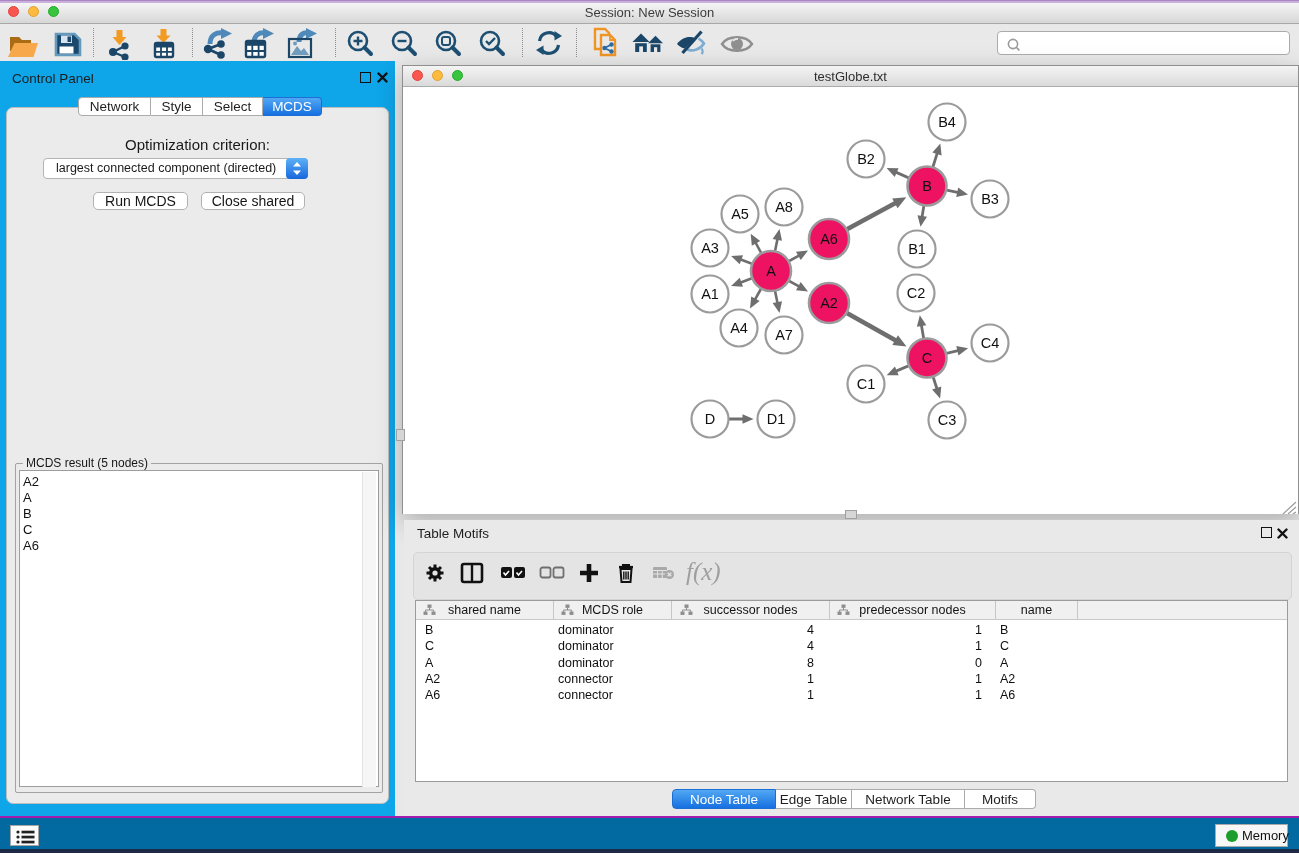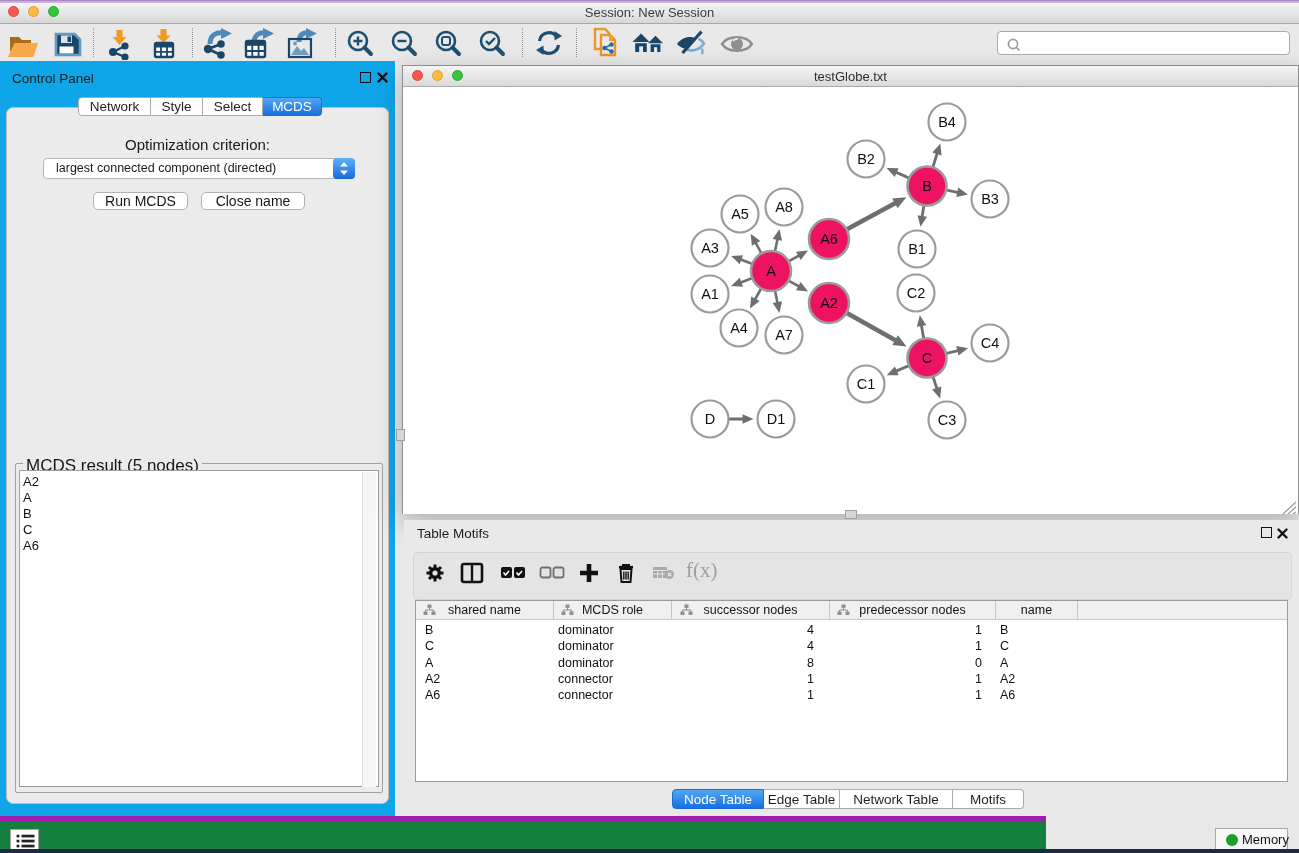--- a/index.html
+++ b/index.html
@@ -20,30 +20,30 @@
 #cpTitle{left:12px;top:10px;font-size:13.5px;color:#1d1d1d}
 .winbtn{top:11px;width:11px;height:11px;border:1.6px solid #111}
 #cpInner{left:6px;top:46px;width:383px;height:697px;background:#ebebeb;border:1px solid #bdbdbd;border-radius:7px}
 .tabrow{display:flex;height:19px}
 .tab{background:#fff;border:1px solid #ababab;border-left:none;font-size:13.5px;color:#1f1f1f;text-align:center;line-height:18px}
 .tab.first{border-left:1px solid #ababab;border-radius:4px 0 0 4px}
 .tab.last{border-radius:0 4px 4px 0}
 .tab.sel{background:linear-gradient(#52a8f4,#1670e0);border-color:#1c6ed2;color:#fff}
 #cpTabs{left:78px;top:36px}
 #optLabel{left:0;top:75px;width:395px;text-align:center;font-size:15px;color:#191919}
-#selBox{left:43px;top:97px;width:312px;height:21px;background:#fff;border:1px solid #b4b4b4;border-radius:4px;font-size:12.5px;color:#1a1a1a;line-height:19px;padding-left:12px}
+#selBox{left:43px;top:97px;width:265px;height:21px;background:#fff;border:1px solid #b4b4b4;border-radius:4px;font-size:12.5px;color:#1a1a1a;line-height:19px;padding-left:12px}
 #selStep{right:-1px;top:-1px;width:22px;height:21px;border-radius:4px;background:linear-gradient(#5eb1f7,#1767dd)}
 .mbtn{top:131px;height:18px;background:#fff;border:1px solid #b2b2b2;border-radius:5px;font-size:14px;color:#161616;text-align:center;line-height:17px}
 #fset{left:15px;top:402px;width:368px;height:330px;border:1px solid #a2a2a2;border-radius:2px}
-#fsetTitle{left:7px;top:-8px;background:#ebebeb;padding:0 3px;font-size:17px;color:#161616}
+#fsetTitle{left:7px;top:-8px;background:#ebebeb;padding:0 3px;font-size:12px;color:#161616}
 #listBox{left:3px;top:6px;width:360px;height:317px;background:#fff;border:1px solid #9d9d9d}
 #listBox .it{font-size:13px;color:#111;line-height:16px;padding-left:3px}
 #listScroll{right:2px;top:1px;width:14px;height:315px;background:#f6f6f6;border-left:1px solid #e2e2e2}
 
-#statusbar{left:0;top:816px;width:1046px;height:33px;background:#15803d;border-top:6px solid #a21caf}
+#statusbar{left:0;top:816px;width:1299px;height:33px;background:#0369a1;border-top:2px solid #a21caf}
 #listBtn{left:10px;top:7px;width:29px;height:21px;background:#fcfcfc;border:1px solid #a5a5a5}
 #memBtn{left:1215px;top:6px;width:73px;height:23px;background:#f7f7f7;border:1px solid #a9a9a9;font-size:13px;color:#111;line-height:21px}
 #memDot{left:10px;top:5px;width:12px;height:12px;border-radius:50%;background:#1d9e2c}
 #deskBottom{left:0;top:849px;width:1299px;height:4px;background:#1c2a45}
 
 #netwin{left:402px;top:65px;width:897px;height:449px;background:#fff;border:1px solid #8f8f8f;box-shadow:0 8px 24px rgba(0,0,0,.25)}
 #nwTitle{left:0;top:0;width:895px;height:21px;background:linear-gradient(#f4f4f4,#dadada);border-bottom:1px solid #ababab}
 #nwTitle .t1{left:9px;top:4px;width:11px;height:11px;background:#f9564f;border:1px solid #e0443e}
 #nwTitle .t2{left:29px;top:4px;width:11px;height:11px;background:#fcbb3f;border:1px solid #dfa134}
 #nwTitle .t3{left:49px;top:4px;width:11px;height:11px;background:#37c43e;border:1px solid #2aa92e}
@@ -208,21 +208,21 @@
   <div class="tab" style="width:52px">Style</div>
   <div class="tab" style="width:60px">Select</div>
   <div class="tab sel last" style="width:59px">MCDS</div>
  </div>
  <div class="abs" id="selBox">largest connected component (directed)
    <div class="abs" id="selStep"><svg width="22" height="21">
           <path d="M7 8.5 L11 4 L15 8.5 z M7 12.5 L11 17 L15 12.5 z" fill="#fff"></path>
         </svg></div>
  </div>
  <div class="abs mbtn" style="left:93px;width:95px">Run MCDS</div>
- <div class="abs mbtn" style="left:201px;width:104px">Close name</div>
+ <div class="abs mbtn" style="left:201px;width:104px">Close shared</div>
  <div class="abs" id="fset">
   <div class="abs" id="fsetTitle">MCDS result (5 nodes)</div>
   <div class="abs" id="listBox">
    <div style="padding-top:3px">
           <div class="it">A2</div>
           <div class="it">A</div>
           <div class="it">B</div>
           <div class="it">C</div>
           <div class="it">A6</div>
         </div>
@@ -390,21 +390,21 @@
   <g fill="#a9a9a9">
         <rect x="1" y="1" width="14" height="11" rx="1"></rect>
       </g>
   <g stroke="#e4e4e4" stroke-width="1">
         <path d="M1 4.5 h14 M1 8 h14 M5.6 4 v8 M10.2 4 v8"></path>
       </g>
   <circle cx="17.5" cy="8.5" r="4.5" fill="#a9a9a9"></circle>
       <path d="M15.7 6.7 l3.6 3.6 M19.3 6.7 l-3.6 3.6" stroke="#e4e4e4" stroke-width="1.4"></path>
  </svg>
 
- <div class="abs" style="left:282px;top:38px;font-family:'Liberation Serif',serif;font-size:21px;color:#9f9f9f">f(x)</div>
+ <div class="abs" style="left:282px;top:38px;font-family:'Liberation Serif',serif;font-style:italic;font-size:25px;color:#9f9f9f">f(x)</div>
  <div class="abs" id="ttable">
   <div class="thead">
    <div class="th" style="width:138px"><svg class="abs" style="left:7px;top:3px" width="13" height="12">
             <g fill="#8d8d8d">
               <rect x="4.5" y="0.5" width="4" height="3.4"></rect>
               <rect x="0.5" y="7.5" width="4" height="3.4"></rect>
               <rect x="8.5" y="7.5" width="4" height="3.4"></rect>
             </g>
             <path d="M6.5 4 v2 M2.5 7.5 v-1.5 h8 v1.5" fill="none" stroke="#8d8d8d" stroke-width="1"></path>
           </svg>shared name</div>
@@ -466,18 +466,18 @@
    <div class="trow">
           <div class="tc" style="width:138px;padding-left:9px">A6</div>
           <div class="tc" style="width:118px;padding-left:4px">connector</div>
           <div class="tc" style="width:158px;text-align:right;padding-right:16px">1</div>
           <div class="tc" style="width:166px;text-align:right;padding-right:14px">1</div>
           <div class="tc" style="padding-left:4px">A6</div>
         </div>
   </div>
  </div>
  <div class="abs tabrow" id="ttabs">
-  <div class="tab first sel" style="width:92px">Node Table</div>
+  <div class="tab first sel" style="width:104px">Node Table</div>
   <div class="tab" style="width:76px">Edge Table</div>
   <div class="tab" style="width:113px">Network Table</div>
   <div class="tab last" style="width:71px">Motifs</div>
  </div>
 </div>
 
 </body></html>

